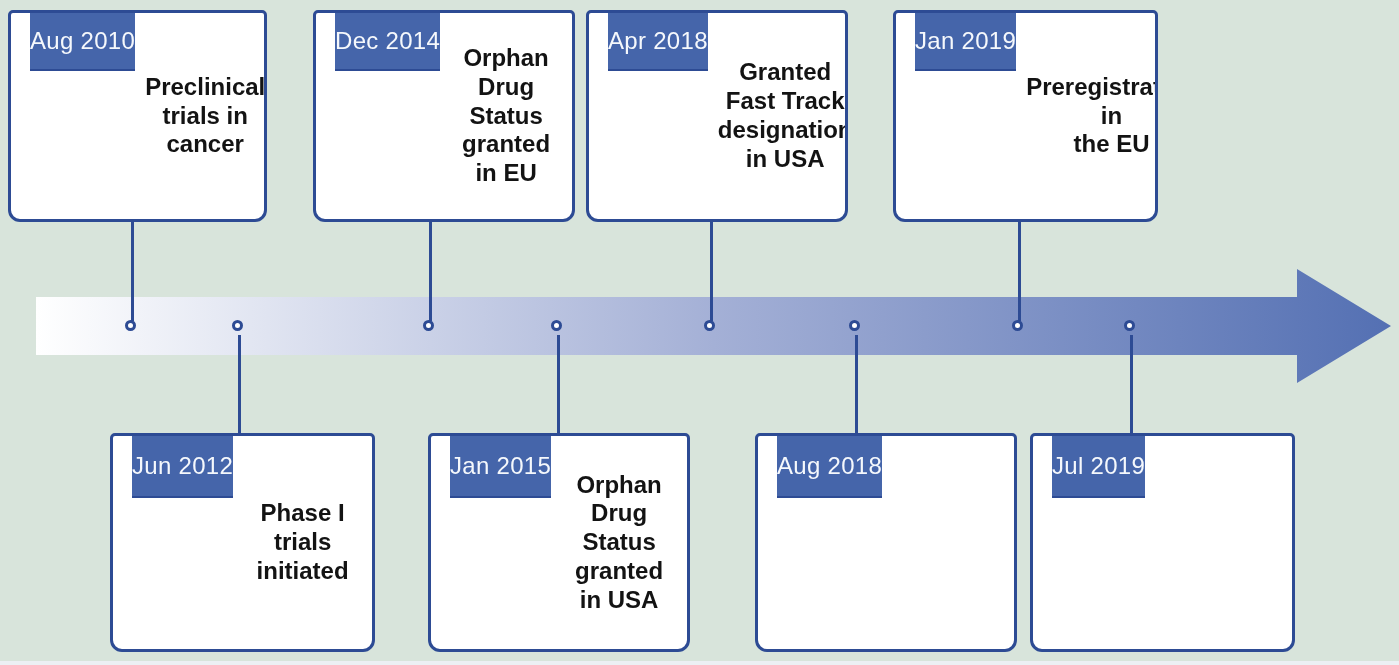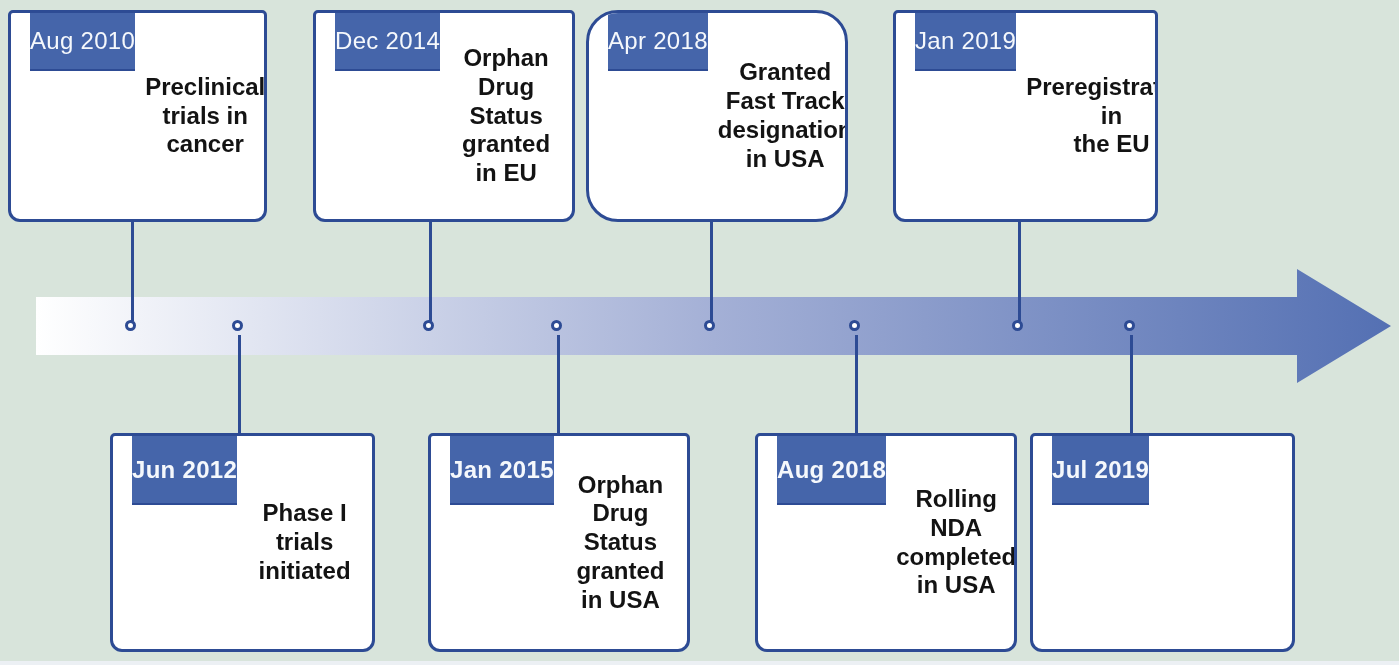--- a/index.html
+++ b/index.html
@@ -64,40 +64,40 @@
     display: flex;
     align-items: center;
     justify-content: center;
     background: var(--header-blue);
     border-bottom: 2px solid var(--border-blue);
     color: var(--date-text);
     font-size: 24px;
     letter-spacing: 0.3px;
   }
   .card.top-row .card-header { height: 58px; }
-  .card.bottom-row .card-header { height: 69px; font-weight: bold; }
+  .card.bottom-row .card-header { height: 62px; }
   .card-body {
     flex: 1;
     display: flex;
     align-items: center;
     justify-content: center;
     text-align: center;
     padding: 0 10px;
     color: var(--body-text);
     font-size: 24px;
     line-height: 1.2;
     white-space: pre-line;
     font-weight: bold;
   }
   
   #card-0 { left: 8px;    top: 10px;  width: 259px; height: 212px; }
   #card-1 { left: 110px;  top: 433px; width: 265px; height: 219px; }
   #card-2 { left: 297px;  top: 10px;  width: 262px; height: 212px; margin-left: 16px; }
   #card-3 { left: 428px;  top: 433px; width: 262px; height: 219px; }
-  #card-4 { left: 586px;  top: 10px;  width: 262px; height: 212px; border-radius: 32px; }
+  #card-4 { left: 586px;  top: 10px;  width: 262px; height: 212px; }
   #card-5 { left: 735px;  top: 433px; width: 262px; height: 219px; margin-left: 20px; }
   #card-6 { left: 893px;  top: 10px;  width: 265px; height: 212px; }
   #card-7 { left: 1030px; top: 433px; width: 265px; height: 219px; gap: 33px; }
   
   .connector.up   { top: 220px; height: 101px; }
   .connector.down { top: 335px; height: 99px;  }
   #conn-0 { left: 131px;  }
   #conn-1 { left: 238px;  }
   #conn-2 { left: 429px;  }
   #conn-3 { left: 557px;  }
@@ -173,22 +173,20 @@
   </div>
 
   <div class="card top-row" id="card-4">
     <div class="card-header">Apr 2018</div>
     <div class="card-body">Granted Fast Track
 designation in USA</div>
   </div>
 
   <div class="card bottom-row" id="card-5">
     <div class="card-header">Aug 2018</div>
-    <div class="card-body">Rolling NDA
-completed in USA</div>
   </div>
 
   <div class="card top-row" id="card-6">
     <div class="card-header">Jan 2019</div>
     <div class="card-body">Preregistration in
 the EU</div>
   </div>
 
   <div class="card bottom-row" id="card-7">
     <div class="card-header">Jul 2019</div>

